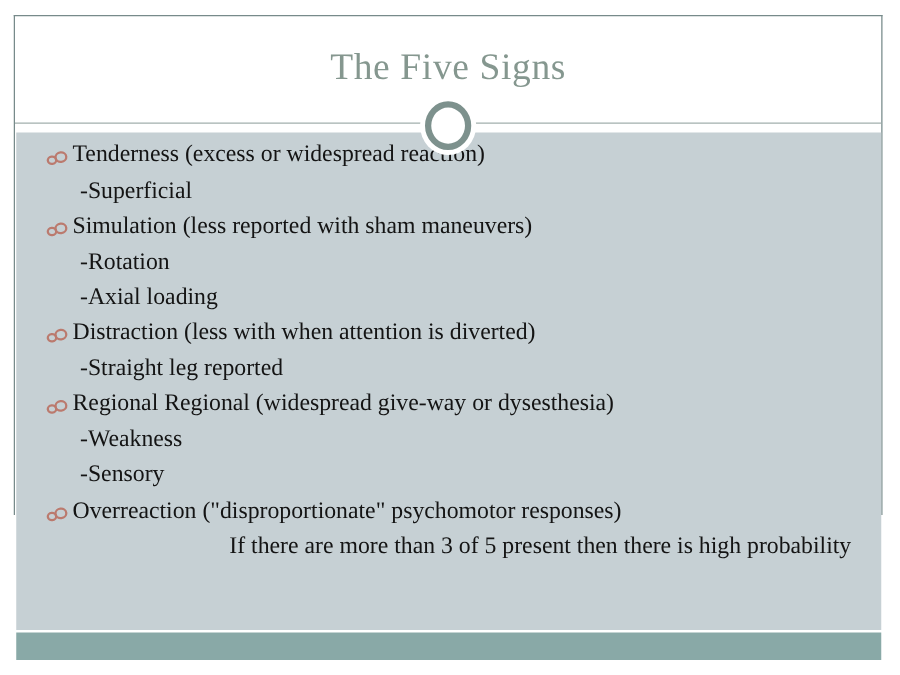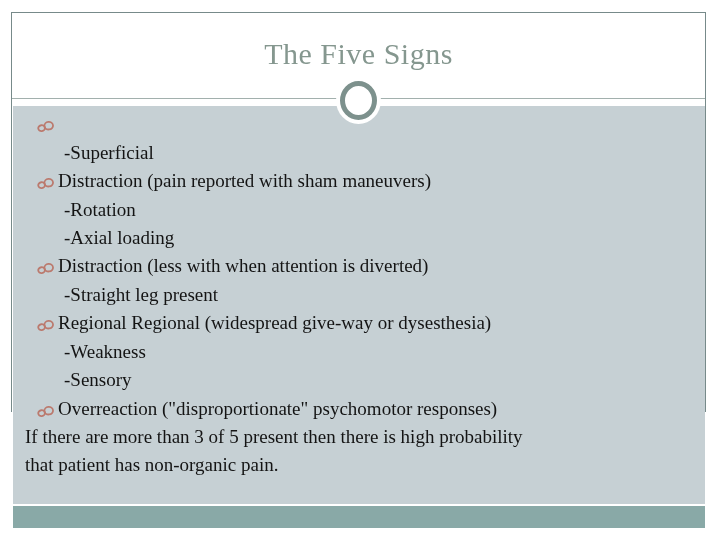--- a/index.html
+++ b/index.html
@@ -67,21 +67,21 @@
     color: var(--text-color, #141414);
   }
   .line {
     height: 28.45px;
     display: flex;
     align-items: center;
     white-space: nowrap;
   }
   .line.bullet { padding-left: 23px; }
   .line.sub    { padding-left: 51px; }
-  .line.center { justify-content: flex-start; padding: 0 12px; }
+  .line.center { justify-content: flex-end; padding: 0 24px; }
   .bullet-icon {
     display: inline-flex;
     width: 19px;
     margin-right: 3px;
     flex: 0 0 auto;
     transform: rotate(-6deg) translateY(2px);
   }
 </style>
 </head>
 <body>
@@ -93,35 +93,36 @@
     <div class="ring"></div>
     <div class="body-panel">
       <div class="content" id="lines-host">
   <div class="line bullet">
     <span class="bullet-icon">
       <svg viewBox="0 0 22 16" width="19" height="14" aria-hidden="true">
         <ellipse cx="6" cy="10" rx="3.9" ry="3.4" fill="none" stroke="#bb7a6e" stroke-width="2.1"></ellipse>
         <ellipse cx="14.5" cy="8" rx="5" ry="4.4" fill="none" stroke="#bb7a6e" stroke-width="2.1"></ellipse>
       </svg>
     </span>
+            <span class="line-text">Tenderness (excess or widespread reaction)</span>
   </div>
 
   <div class="line sub">
     <span class="line-text">-Superficial</span>
   </div>
 
 
   <div class="line bullet">
     <span class="bullet-icon">
       <svg viewBox="0 0 22 16" width="19" height="14" aria-hidden="true">
         <ellipse cx="6" cy="10" rx="3.9" ry="3.4" fill="none" stroke="#bb7a6e" stroke-width="2.1"></ellipse>
         <ellipse cx="14.5" cy="8" rx="5" ry="4.4" fill="none" stroke="#bb7a6e" stroke-width="2.1"></ellipse>
       </svg>
     </span>
-            <span class="line-text">Distraction (pain reported with sham maneuvers)</span>
+            <span class="line-text">Simulation (less reported with sham maneuvers)</span>
   </div>
 
   <div class="line sub">
     <span class="line-text">-Rotation</span>
   </div>
 
   <div class="line sub">
     <span class="line-text">-Axial loading</span>
   </div>
 
@@ -129,21 +130,21 @@
     <span class="bullet-icon">
       <svg viewBox="0 0 22 16" width="19" height="14" aria-hidden="true">
         <ellipse cx="6" cy="10" rx="3.9" ry="3.4" fill="none" stroke="#bb7a6e" stroke-width="2.1"></ellipse>
         <ellipse cx="14.5" cy="8" rx="5" ry="4.4" fill="none" stroke="#bb7a6e" stroke-width="2.1"></ellipse>
       </svg>
     </span>
             <span class="line-text">Distraction (less with when attention is diverted)</span>
   </div>
 
   <div class="line sub">
-    <span class="line-text">-Straight leg present</span>
+    <span class="line-text">-Straight leg reported</span>
   </div>
 
   <div class="line bullet">
     <span class="bullet-icon">
       <svg viewBox="0 0 22 16" width="19" height="14" aria-hidden="true">
         <ellipse cx="6" cy="10" rx="3.9" ry="3.4" fill="none" stroke="#bb7a6e" stroke-width="2.1"></ellipse>
         <ellipse cx="14.5" cy="8" rx="5" ry="4.4" fill="none" stroke="#bb7a6e" stroke-width="2.1"></ellipse>
       </svg>
     </span>
             <span class="line-text">Regional Regional (widespread give-way or dysesthesia)</span>
@@ -164,20 +165,17 @@
         <ellipse cx="14.5" cy="8" rx="5" ry="4.4" fill="none" stroke="#bb7a6e" stroke-width="2.1"></ellipse>
       </svg>
     </span>
             <span class="line-text">Overreaction ("disproportionate" psychomotor responses)</span>
   </div>
 
   <div class="line center">
     <span class="line-text">If there are more than 3 of 5 present then there is high probability</span>
   </div>
 
-  <div class="line center">
-    <span class="line-text">that patient has non-organic pain.</span>
-  </div>
 </div>
     </div>
     <div class="footer-band"></div>
   </div>
 </div>
 
 </body></html>

